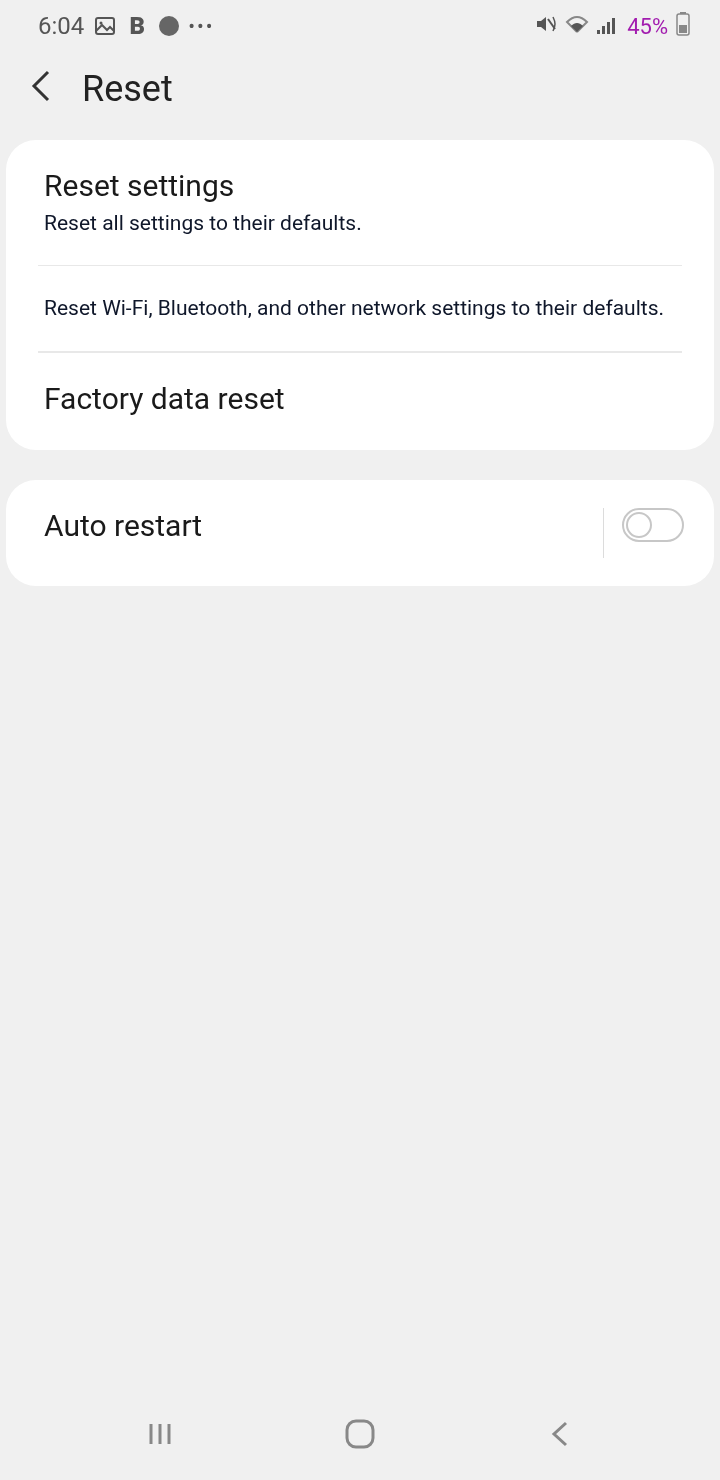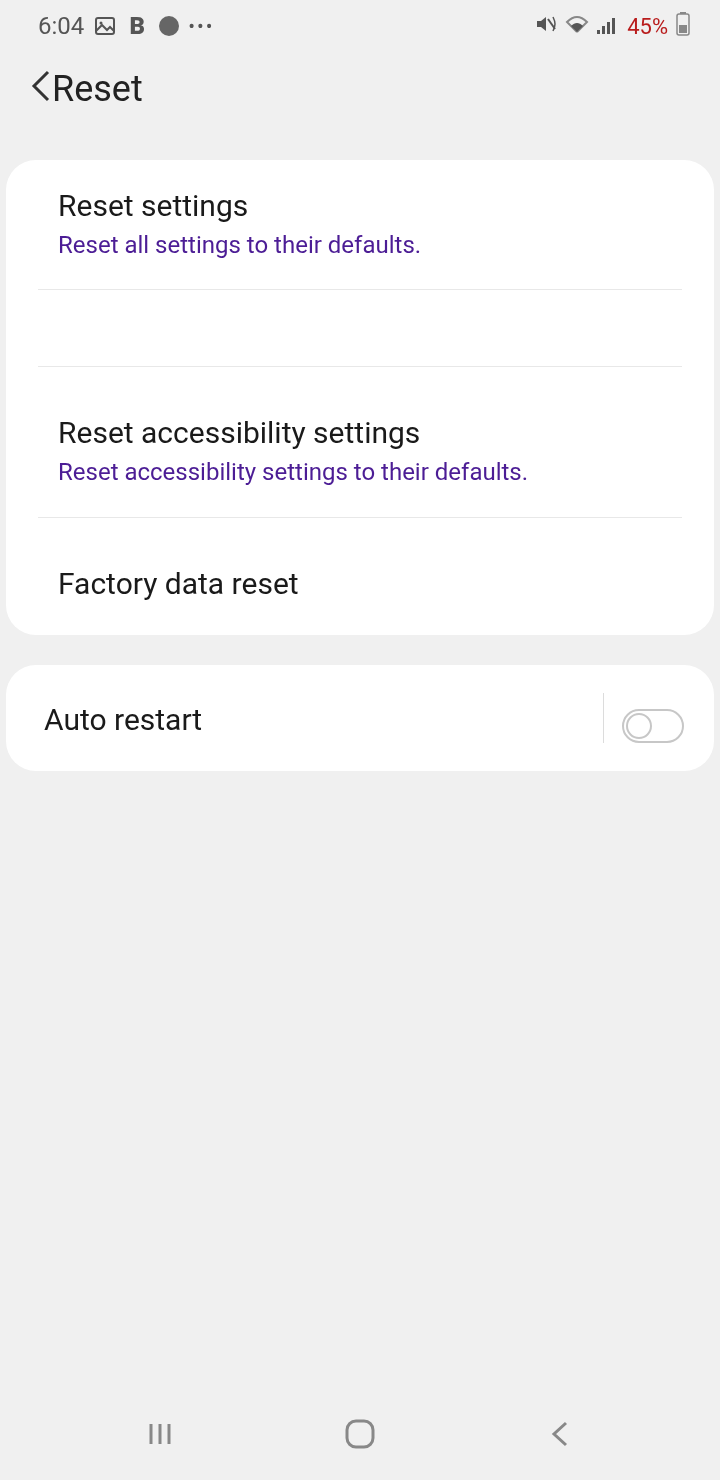--- a/index.html
+++ b/index.html
@@ -38,66 +38,66 @@
     }
     .status-right {
       display: flex;
       align-items: center;
       gap: 8px;
       font-size: 22px;
       color: #555;
     }
     .battery-text {
       font-size: 22px;
-      color: #b91c1c;
+      color: #a21caf;
     }
     .header {
       display: flex;
       align-items: center;
       padding: 24px 20px 30px 30px;
+      gap: 30px;
     }
     .back-arrow {
       font-size: 36px;
       color: #333;
       line-height: 1;
     }
     .page-title {
       font-size: 36px;
       color: #222;
       font-weight: 400;
     }
     .card {
       background: #fff;
       border-radius: 30px;
       margin: 0 6px;
     }
     .card + .card { margin-top: 30px; }
     .item {
-      padding: 28px 52px;
-      margin-top: 20px;
+      padding: 28px 38px;
     }
     .item-title {
       font-size: 30px;
       color: #1a1a1a;
       font-weight: 400;
       margin-bottom: 6px;
     }
     .item-desc {
-      font-size: 24px;
-      color: #4c1d95;
+      font-size: 21px;
+      color: #0f172a;
       line-height: 1.35;
     }
     .divider {
       height: 1px;
       background: #e8e8e8;
       margin: 0 32px;
     }
     .item-toggle {
       display: flex;
-      align-items: flex-end;
+      align-items: flex-start;
       padding: 28px 30px 28px 38px;
     }
     .item-toggle-text {
       flex: 1;
       padding-right: 10px;
     }
     .v-divider {
       width: 1px;
       height: 50px;
       background: #dcdcdc;
@@ -204,26 +204,23 @@
   <span class="page-title">Reset</span>
 </div>
 
 <div class="card">
   <div class="item">
     <div class="item-title">Reset settings</div>
     <div class="item-desc">Reset all settings to their defaults.</div>
   </div>
   <div class="divider"></div>
   <div class="item">
+    <div class="item-desc">Reset Wi-Fi, Bluetooth, and other network settings to their defaults.</div>
   </div>
   <div class="divider"></div>
-  <div class="item">
-    <div class="item-title">Reset accessibility settings</div>
-    <div class="item-desc">Reset accessibility settings to their defaults.</div>
-  </div>
   <div class="divider"></div>
   <div class="item">
     <div class="item-title">Factory data reset</div>
   </div>
 </div>
 
 <div class="card">
   <div class="item-toggle">
     <div class="item-toggle-text">
       <div class="item-title">Auto restart</div>

